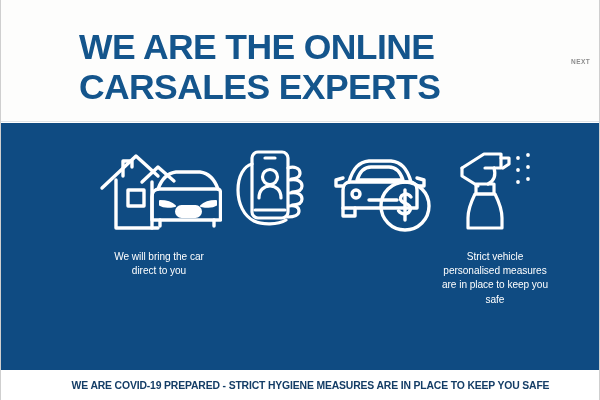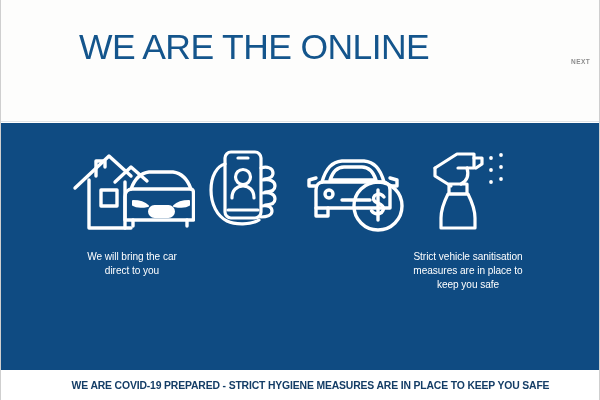--- a/index.html
+++ b/index.html
@@ -32,21 +32,21 @@
     background: #fdfdfc;
     border-bottom: 1px solid #dfe3e6;
   }
 
   #headline {
     position: absolute;
     left: 78px;
     top: 27px;
     width: 452px;
     color: #14558c;
-    font-weight: normal;
+    font-weight: bold;
     font-size: 35.5px;
     line-height: 40px;
     letter-spacing: -0.6px;
     white-space: nowrap;
   }
   #headline .line2 { display: block; }
 
   #next-label {
     position: absolute;
     right: 9px;
@@ -68,21 +68,21 @@
     background: #0f4b82;
   }
 
   #cards {
     position: absolute;
     left: 0; top: 0;
     width: 100%;
     height: 100%;
     display: flex;
     align-items: flex-start;
-    justify-content: center;
+    justify-content: flex-end;
     padding: 22px 48px 0 48px;
   }
 
   .card {
     width: 112px;
     display: flex;
     flex-direction: column;
     align-items: center;
   }
 
@@ -127,20 +127,21 @@
   }
 </style>
 </head>
 <body>
 
 <div id="slide">
 
   <div id="header">
     <div id="headline">
       <span>WE ARE THE ONLINE</span>
+      <span class="line2">CARSALES EXPERTS</span>
     </div>
     <div id="next-label">NEXT</div>
   </div>
 
   <div id="panel">
     <div id="cards">
 
       <div class="card">
         <div class="icon-wrap">
           <svg width="126" height="86" viewBox="0 0 126 86" fill="none" stroke="#ffffff" stroke-width="3.4" stroke-linecap="round" stroke-linejoin="round">
@@ -238,21 +239,21 @@
             <path d="M23 48 C19 56 16 64 16 72 V82 H50 V72 C50 64 47 56 43 48 Z"></path>
 
             <circle cx="66" cy="12" r="1.9" fill="#ffffff" stroke="none"></circle>
             <circle cx="76" cy="9" r="1.9" fill="#ffffff" stroke="none"></circle>
             <circle cx="66" cy="24" r="1.9" fill="#ffffff" stroke="none"></circle>
             <circle cx="76" cy="21" r="1.9" fill="#ffffff" stroke="none"></circle>
             <circle cx="66" cy="36" r="1.9" fill="#ffffff" stroke="none"></circle>
             <circle cx="76" cy="33" r="1.9" fill="#ffffff" stroke="none"></circle>
           </svg>
         </div>
-        <div class="card-caption">Strict vehicle sanitisation measures are in place to keep you safe</div>
+        <div class="card-caption">Strict vehicle personalised measures are in place to keep you safe</div>
       </div>
 
     </div>
   </div>
 
   <div id="footer">
     <div id="footer-text">WE ARE COVID-19 PREPARED - STRICT HYGIENE MEASURES ARE IN PLACE TO KEEP YOU SAFE</div>
   </div>
 
 </div>

